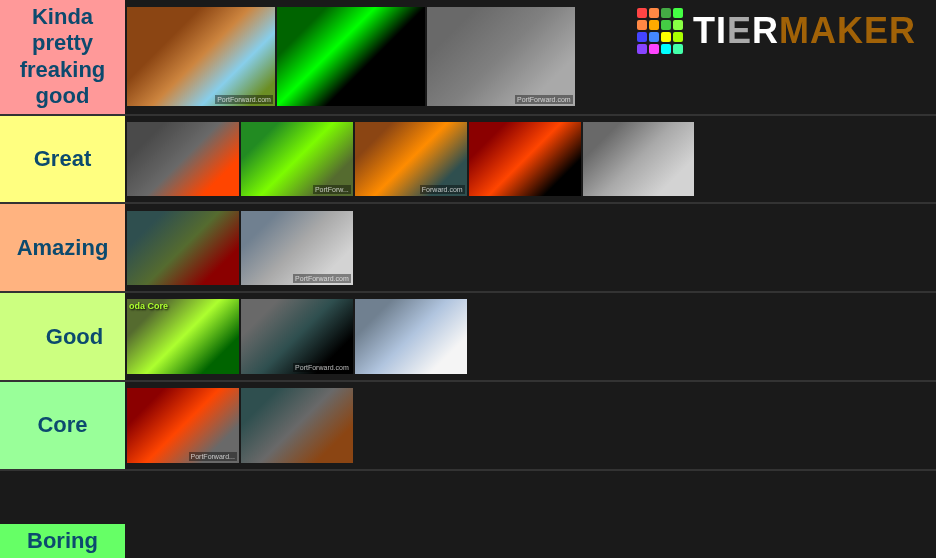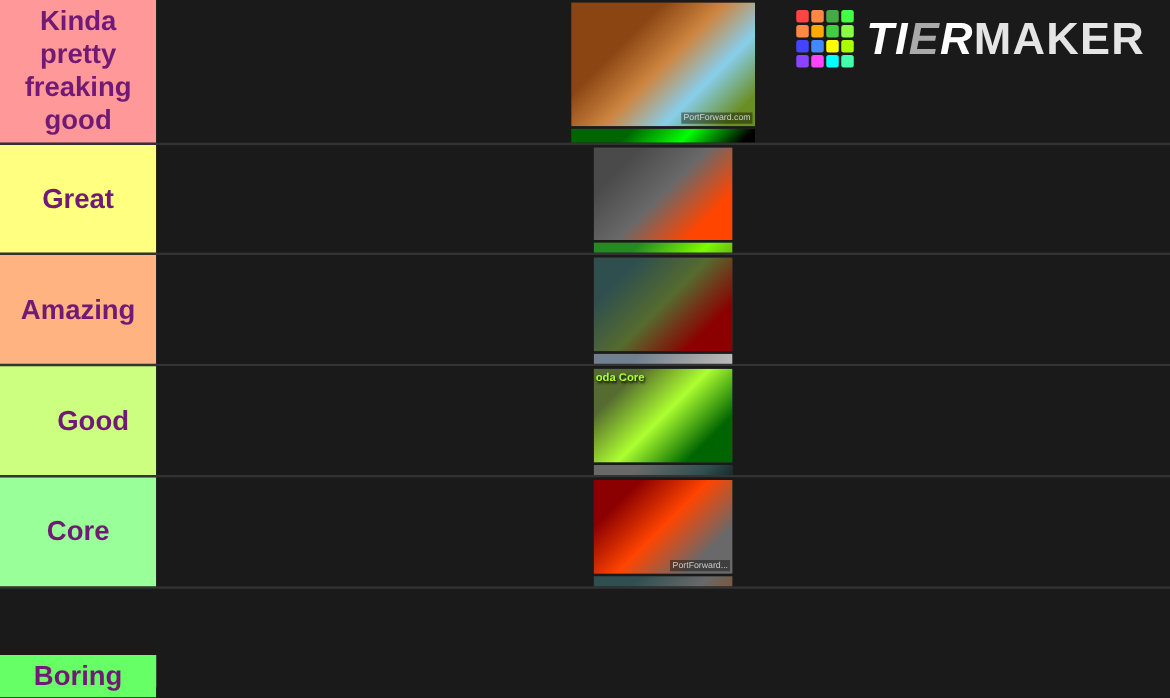--- a/index.html
+++ b/index.html
@@ -28,28 +28,28 @@
     }
     .tier-label {
       width: 125px;
       min-width: 125px;
       display: flex;
       align-items: center;
       justify-content: center;
       text-align: center;
       font-size: 22px;
       font-weight: bold;
-      color: #701a75;
+      color: #0c4a6e;
       padding: 4px;
       line-height: 1.2;
     }
     .tier-items {
       flex: 1;
       display: flex;
-      flex-direction: column;
+      flex-direction: row;
       align-items: center;
       background: #1a1a1a;
       padding: 2px;
       gap: 2px;
       overflow: hidden;
     }
     .tier-item {
       height: 90%;
       aspect-ratio: 1.5;
       background: #333;
@@ -78,21 +78,20 @@
     }
     .logo-text {
       font-size: 36px;
       font-weight: 900;
       color: #fff;
       letter-spacing: 1px;
       text-transform: uppercase;
     }
     .logo-text span.tier {
       color: #fff;
-      font-style: italic;
     }
     .logo-text span.maker {
       color: #ccc;
     }
 
     
     .color-pink { background-color: #ff9999; }
     .color-salmon { background-color: #ffb380; }
     .color-yellow { background-color: #ffff80; }
     .color-lime { background-color: #ccff80; padding-left: 28px; }
@@ -165,21 +164,21 @@
       <div class="logo-dot" style="background:#4444ff;"></div>
       <div class="logo-dot" style="background:#4488ff;"></div>
       <div class="logo-dot" style="background:#ffff00;"></div>
       <div class="logo-dot" style="background:#aaff00;"></div>
       <div class="logo-dot" style="background:#8844ff;"></div>
       <div class="logo-dot" style="background:#ff44ff;"></div>
       <div class="logo-dot" style="background:#00ffff;"></div>
       <div class="logo-dot" style="background:#44ffaa;"></div>
     </div>
     <div class="logo-text">
-      <span class="tier">Ti<span style="color:#aaa">e</span>r</span><span class="maker" style="color:#e5e5e5;">maker</span>
+      <span class="tier">Ti<span style="color:#aaa">e</span>r</span><span class="maker" style="color:#a16207;">maker</span>
     </div>
   </div>
 
   <div class="tier-row">
     <div class="tier-label color-pink">
       <span>Kinda pretty freaking good</span>
     </div>
     <div class="tier-items">
       <div class="tier-item">
         <div class="thumb r1-t1">

